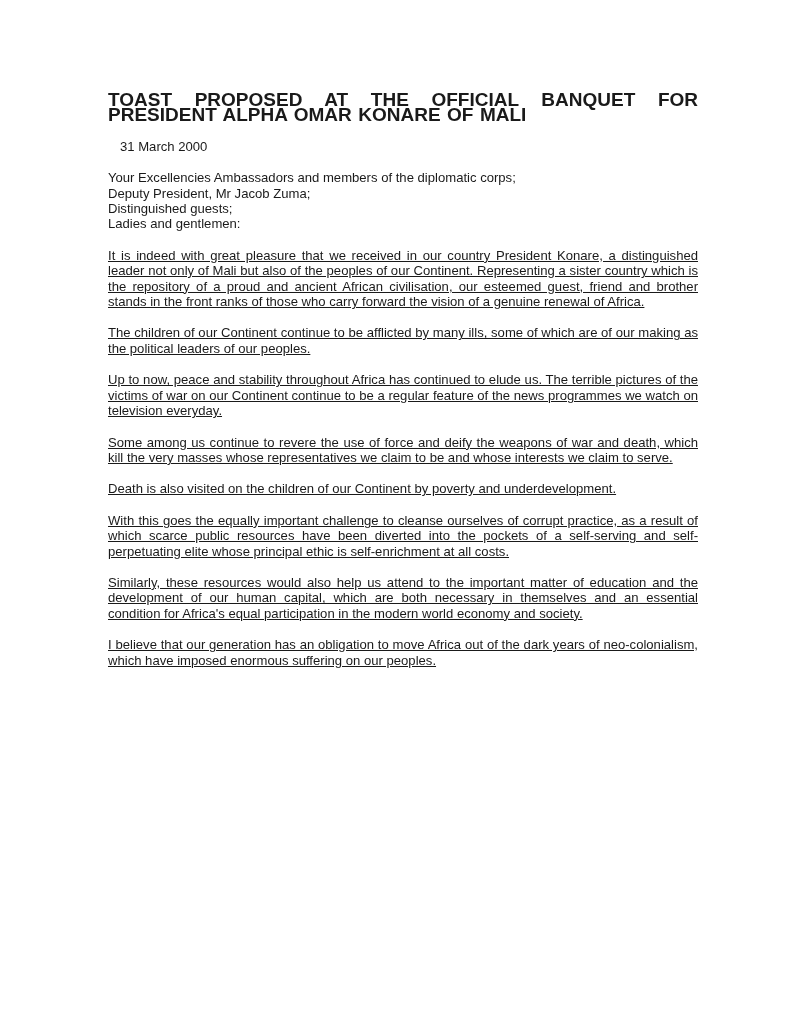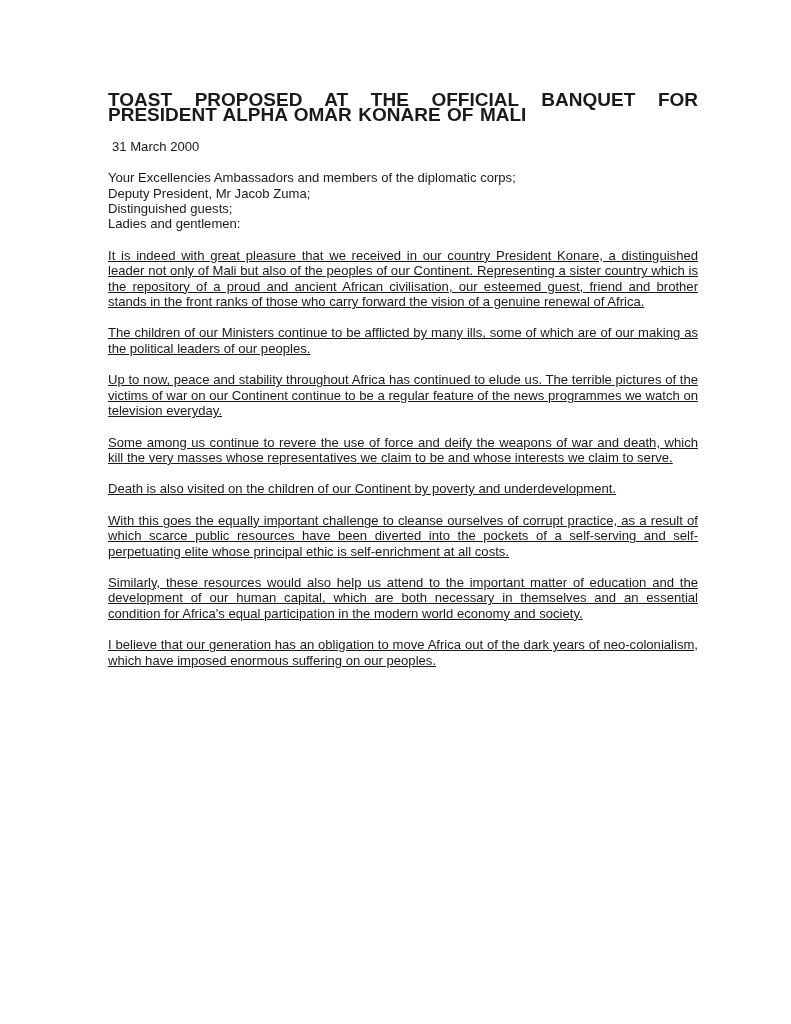--- a/index.html
+++ b/index.html
@@ -25,21 +25,21 @@
   }
   .title {
     font-weight: bold;
     font-size: 19px;
     line-height: 15.4px;
     margin: 0 0 16px 0;
     text-align: justify;
     word-spacing: 1.2px;
   }
   .date {
-    margin: 0 0 16px 4px;
+    margin: 0 0 16px 12px;
   }
   .salutation {
     margin: 0 0 16px 0;
   }
   .salutation div {
     margin: 0;
   }
   .para {
     margin: 0 0 16px 0;
     text-align: justify;
@@ -54,20 +54,20 @@
   <div class="date">31 March 2000</div>
 
   <div class="salutation">
     <div>Your Excellencies Ambassadors and members of the diplomatic corps;</div>
     <div>Deputy President, Mr Jacob Zuma;</div>
     <div>Distinguished guests;</div>
     <div>Ladies and gentlemen:</div>
   </div>
 
   <p class="para">It is indeed with great pleasure that we received in our country President Konare, a distinguished leader not only of Mali but also of the peoples of our Continent. Representing a sister country which is the repository of a proud and ancient African civilisation, our esteemed guest, friend and brother stands in the front ranks of those who carry forward the vision of a genuine renewal of Africa.</p>
-  <p class="para">The children of our Ministers continue to be afflicted by many ills, some of which are of our making as the political leaders of our peoples.</p>
+  <p class="para">The children of our Continent continue to be afflicted by many ills, some of which are of our making as the political leaders of our peoples.</p>
   <p class="para">Up to now, peace and stability throughout Africa has continued to elude us. The terrible pictures of the victims of war on our Continent continue to be a regular feature of the news programmes we watch on television everyday.</p>
   <p class="para">Some among us continue to revere the use of force and deify the weapons of war and death, which kill the very masses whose representatives we claim to be and whose interests we claim to serve.</p>
   <p class="para">Death is also visited on the children of our Continent by poverty and underdevelopment.</p>
   <p class="para">With this goes the equally important challenge to cleanse ourselves of corrupt practice, as a result of which scarce public resources have been diverted into the pockets of a self-serving and self-perpetuating elite whose principal ethic is self-enrichment at all costs.</p>
   <p class="para">Similarly, these resources would also help us attend to the important matter of education and the development of our human capital, which are both necessary in themselves and an essential condition for Africa's equal participation in the modern world economy and society.</p>
   <p class="para">I believe that our generation has an obligation to move Africa out of the dark years of neo-colonialism, which have imposed enormous suffering on our peoples.</p>
 </div>
 
 </body></html>

